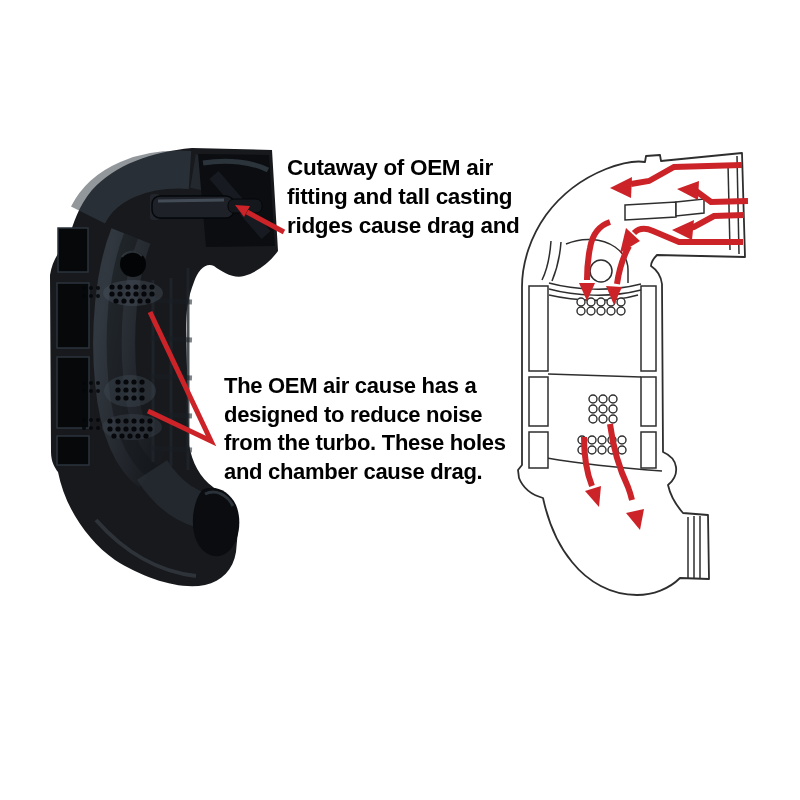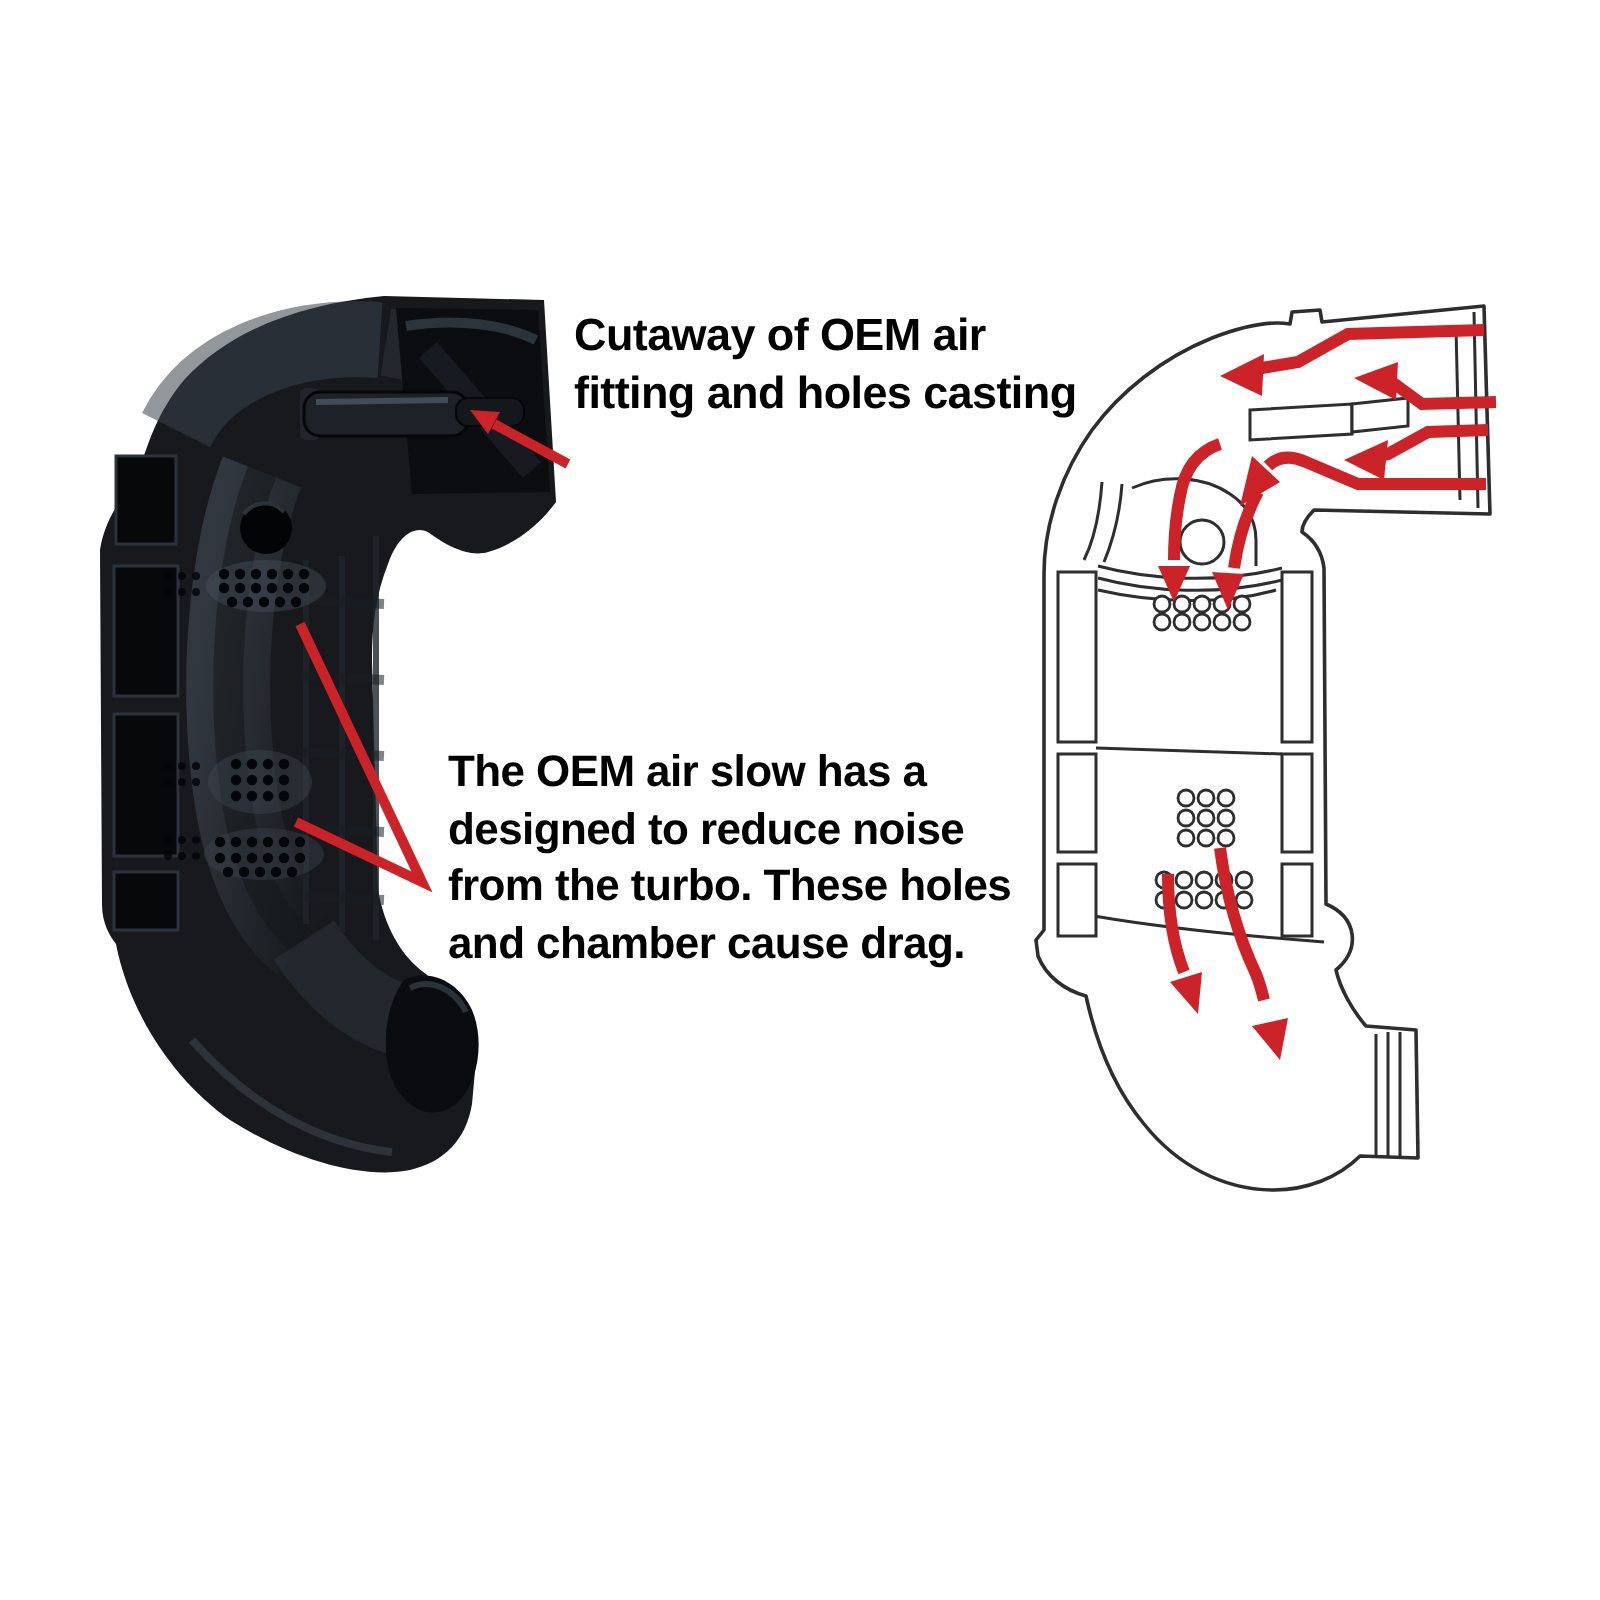--- a/index.html
+++ b/index.html
@@ -10,24 +10,25 @@
   .n1{left:287px;top:153px;font-size:22.5px;line-height:29px;letter-spacing:-0.3px;}
   .n2{left:224px;top:372px;font-size:22px;line-height:28.5px;letter-spacing:-0.3px;}
 </style>
 </head>
 <body>
 
 <div class="canvas">
 
   <div class="note n1">
     <div>Cutaway of OEM air</div>
-    <div>fitting and holes casting</div>
+    <div>fitting and tall casting</div>
+    <div>ridges cause drag and</div>
   </div>
   <div class="note n2">
-    <div>The OEM air slow has a</div>
+    <div>The OEM air cause has a</div>
     <div>designed to reduce noise</div>
     <div>from the turbo. These holes</div>
     <div>and chamber cause drag.</div>
   </div>
 
   <svg class="layer" width="800" height="800" viewBox="0 0 800 800">
     <defs>
       <linearGradient id="tubeg" x1="0" y1="0" x2="1" y2="1">
         <stop offset="0" stop-color="#434c56"></stop>
         <stop offset="1" stop-color="#181b20"></stop>

